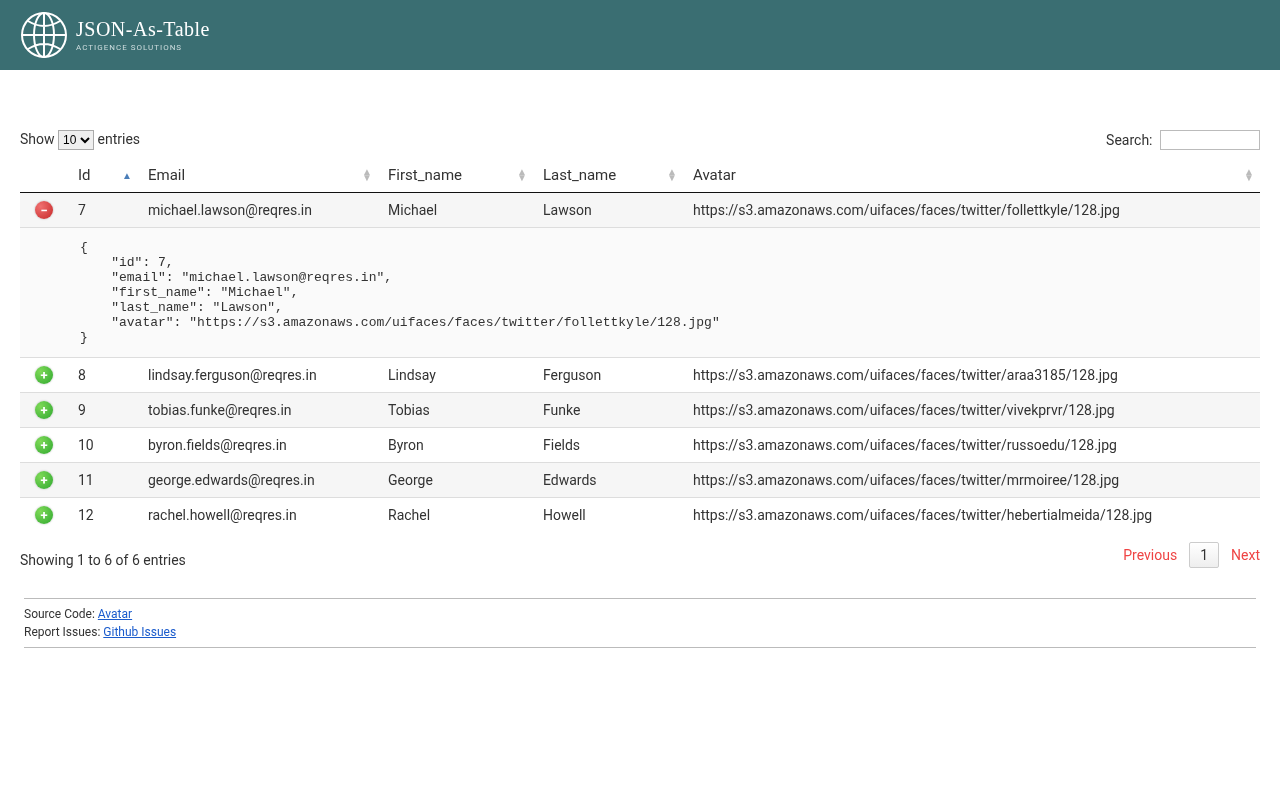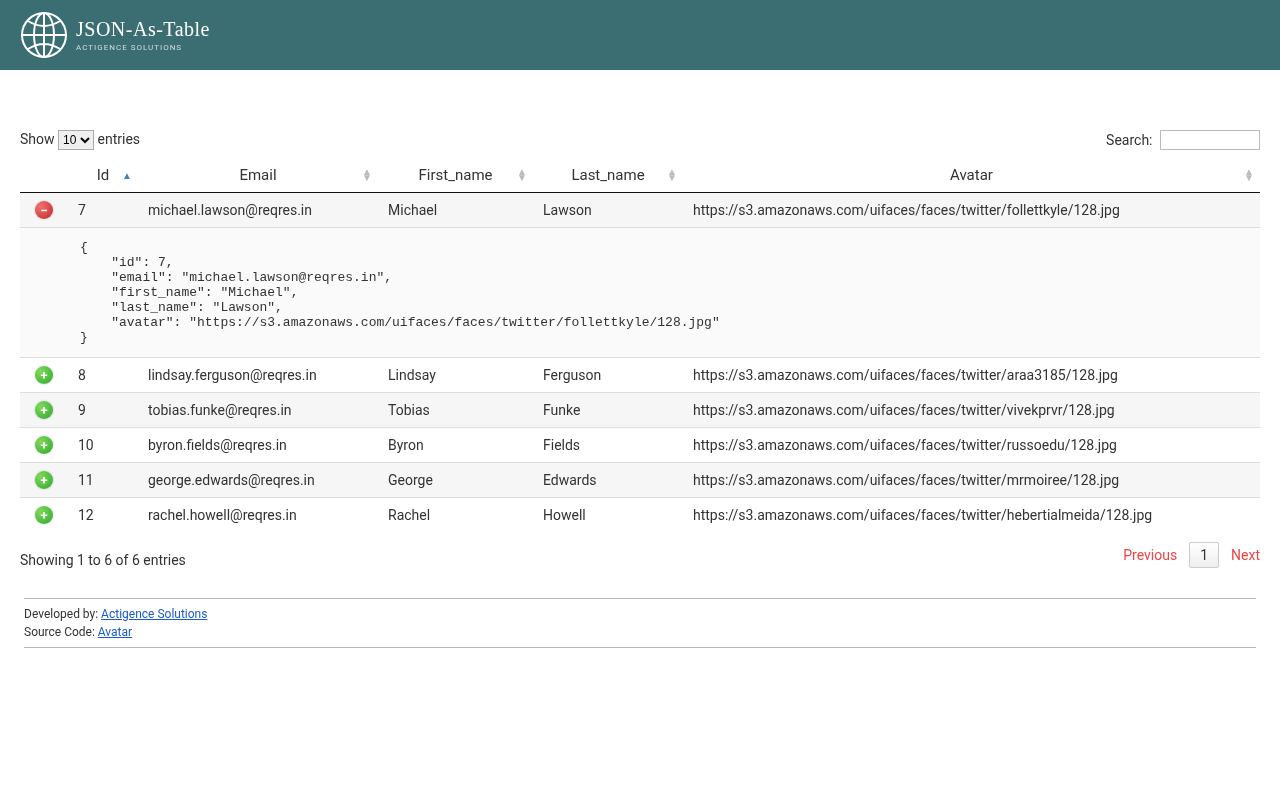--- a/index.html
+++ b/index.html
@@ -9,21 +9,21 @@
 .logo-icon { width: 48px; height: 48px; }
 .logo-text { color: #fff; }
 .logo-title { font-family: Georgia, serif; font-size: 20px; font-weight: 400; letter-spacing: 0.5px; }
 .logo-sub { font-size: 8px; letter-spacing: 1px; color: #cfdedf; margin-top: 2px; }
 .content { padding: 60px 20px 20px; }
 .controls { display: flex; justify-content: space-between; align-items: center; margin-bottom: 8px; font-size: 14px; }
 .length-ctrl select { font-size: 12px; height: 20px; border: 1px solid #aaa; }
 .search-ctrl input { border: 1px solid #bbb; height: 20px; width: 100px; margin-left: 4px; font-size: 13px; }
 table { width: 100%; border-collapse: collapse; }
 thead th { font-weight: 400; font-size: 15px; padding: 8px 10px; border-bottom: 1px solid #111; position: relative; text-align: left; }
-thead th.center { text-align: center; }
+thead th.center { text-align: left; }
 .sort-arrows { position: absolute; right: 6px; top: 50%; transform: translateY(-50%); font-size: 10px; line-height: 6px; color: #bbb; }
 .sort-asc { position: absolute; right: 6px; top: 50%; transform: translateY(-50%); font-size: 10px; color: #4a7db8; }
 tbody td { padding: 8px 10px; border-top: 1px solid #ddd; font-size: 14px; }
 tbody tr.odd { background: #f6f6f6; }
 tbody tr.even { background: #fff; }
 .expander { width: 40px; text-align: center; }
 .exp-btn { width: 18px; height: 18px; border-radius: 50%; display: inline-flex; align-items: center; justify-content: center; font-size: 13px; font-weight: bold; cursor: pointer; box-shadow: 0 0 2px rgba(0,0,0,0.3); }
 .exp-btn.plus { background: radial-gradient(circle at 30% 30%, #7ed957, #2fa82f); color: #fff; }
 .exp-btn.minus { background: radial-gradient(circle at 30% 30%, #f07070, #c62828); color: #fff; }
 .detail-row td { background: #fafafa; font-family: "Courier New", monospace; font-size: 13px; white-space: pre; padding: 12px 10px 12px 60px; color: #333; }
@@ -159,19 +159,19 @@
     <div>Showing 1 to 6 of 6 entries</div>
     <div class="paginate">
       <span class="pg">Previous</span>
       <span class="pg-num">1</span>
       <span class="pg">Next</span>
     </div>
   </div>
 
   <div class="credits">
     <div>
-      <span>Developed by: </span><a href="#">Actigence Solutions</a>
+      <span>Source Code: </span><a href="#">Avatar</a>
     </div>
     <div>
-      <span>Source Code: </span><a href="#">Avatar</a>
+      <span>Report Issues: </span><a href="#">Github Issues</a>
     </div>
   </div>
 </div>
 
 </body></html>

